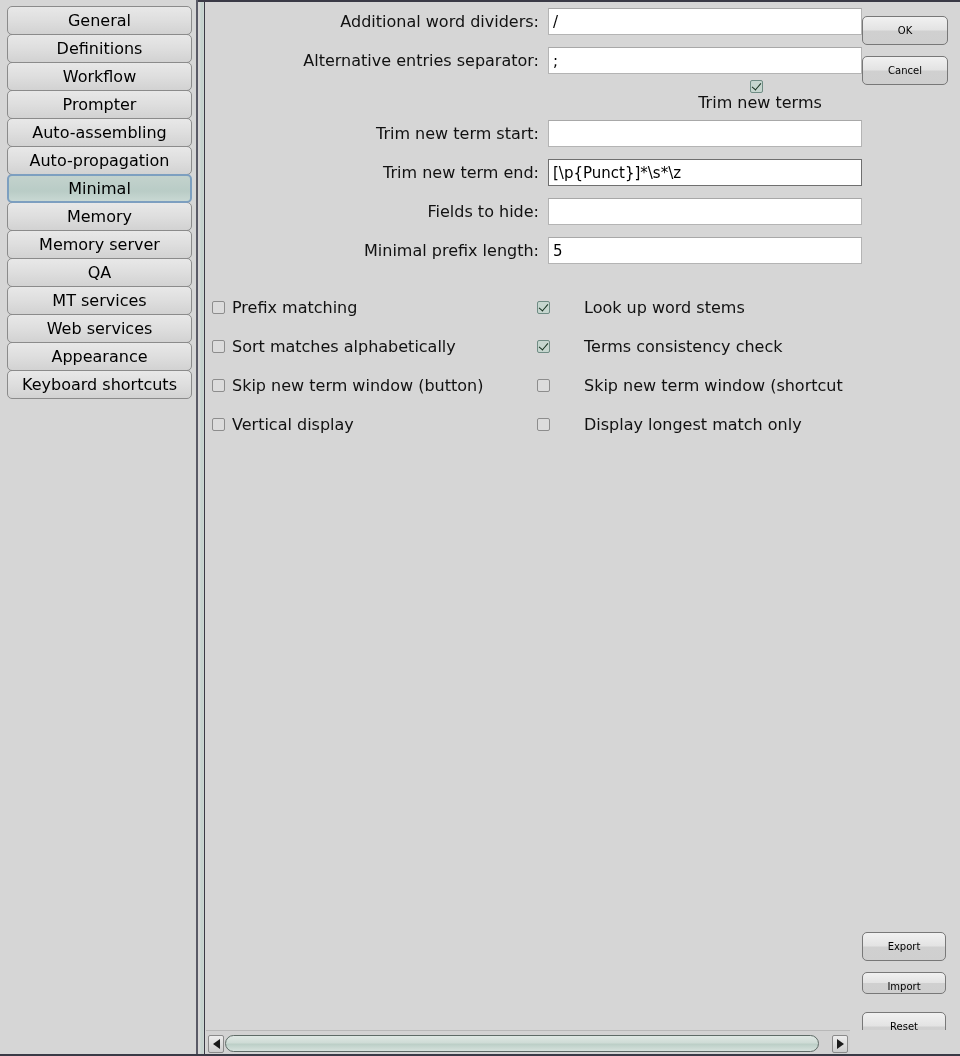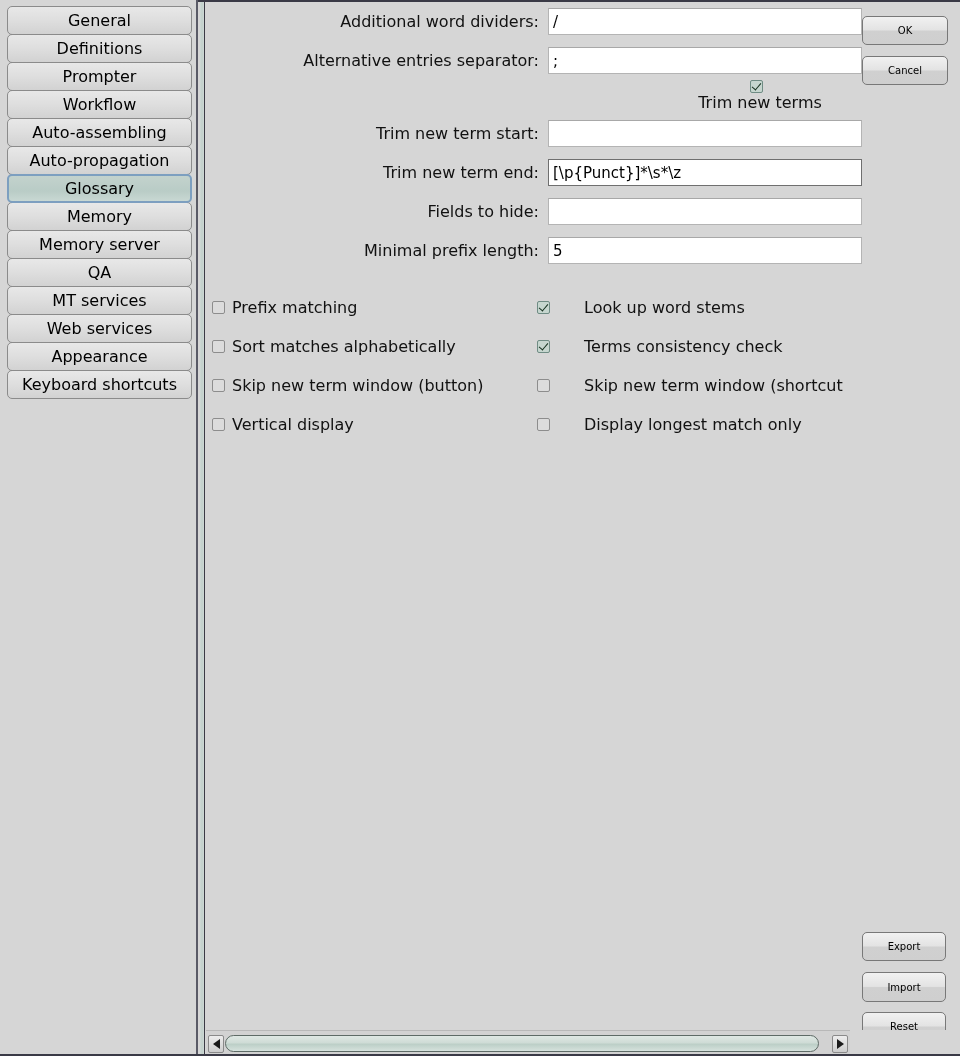--- a/index.html
+++ b/index.html
@@ -166,21 +166,21 @@
   .btn-cancel {
     position: absolute; left: 656px; top: 54px;
     width: 86px; height: 29px; line-height: 27px;
   }
   .btn-export {
     position: absolute; left: 656px; top: 930px;
     width: 84px; height: 29px; line-height: 27px;
   }
   .btn-import {
     position: absolute; left: 656px; top: 970px;
-    width: 84px; height: 30px; line-height: 27px;
+    width: 84px; height: 22px; line-height: 27px;
   }
   .btn-reset {
     position: absolute; left: 656px; top: 1010px;
     width: 84px; height: 29px; line-height: 27px;
   }
 
   
   .hscroll {
     position: absolute;
     left: 206px; bottom: 0;
@@ -236,25 +236,25 @@
 </style>
 </head>
 <body>
 
 <div class="top-rule"></div>
 
 <div class="sidebar">
   <div class="cat-list">
     <div class="cat-item"><span>General</span></div>
     <div class="cat-item"><span>Definitions</span></div>
+    <div class="cat-item"><span>Workflow</span></div>
     <div class="cat-item"><span>Prompter</span></div>
-    <div class="cat-item"><span>Workflow</span></div>
     <div class="cat-item"><span>Auto-assembling</span></div>
     <div class="cat-item"><span>Auto-propagation</span></div>
-    <div class="cat-item selected"><span>Glossary</span></div>
+    <div class="cat-item selected"><span>Minimal</span></div>
     <div class="cat-item"><span>Memory</span></div>
     <div class="cat-item"><span>Memory server</span></div>
     <div class="cat-item"><span>QA</span></div>
     <div class="cat-item"><span>MT services</span></div>
     <div class="cat-item"><span>Web services</span></div>
     <div class="cat-item"><span>Appearance</span></div>
     <div class="cat-item"><span>Keyboard shortcuts</span></div>
   </div>
 </div>
 

